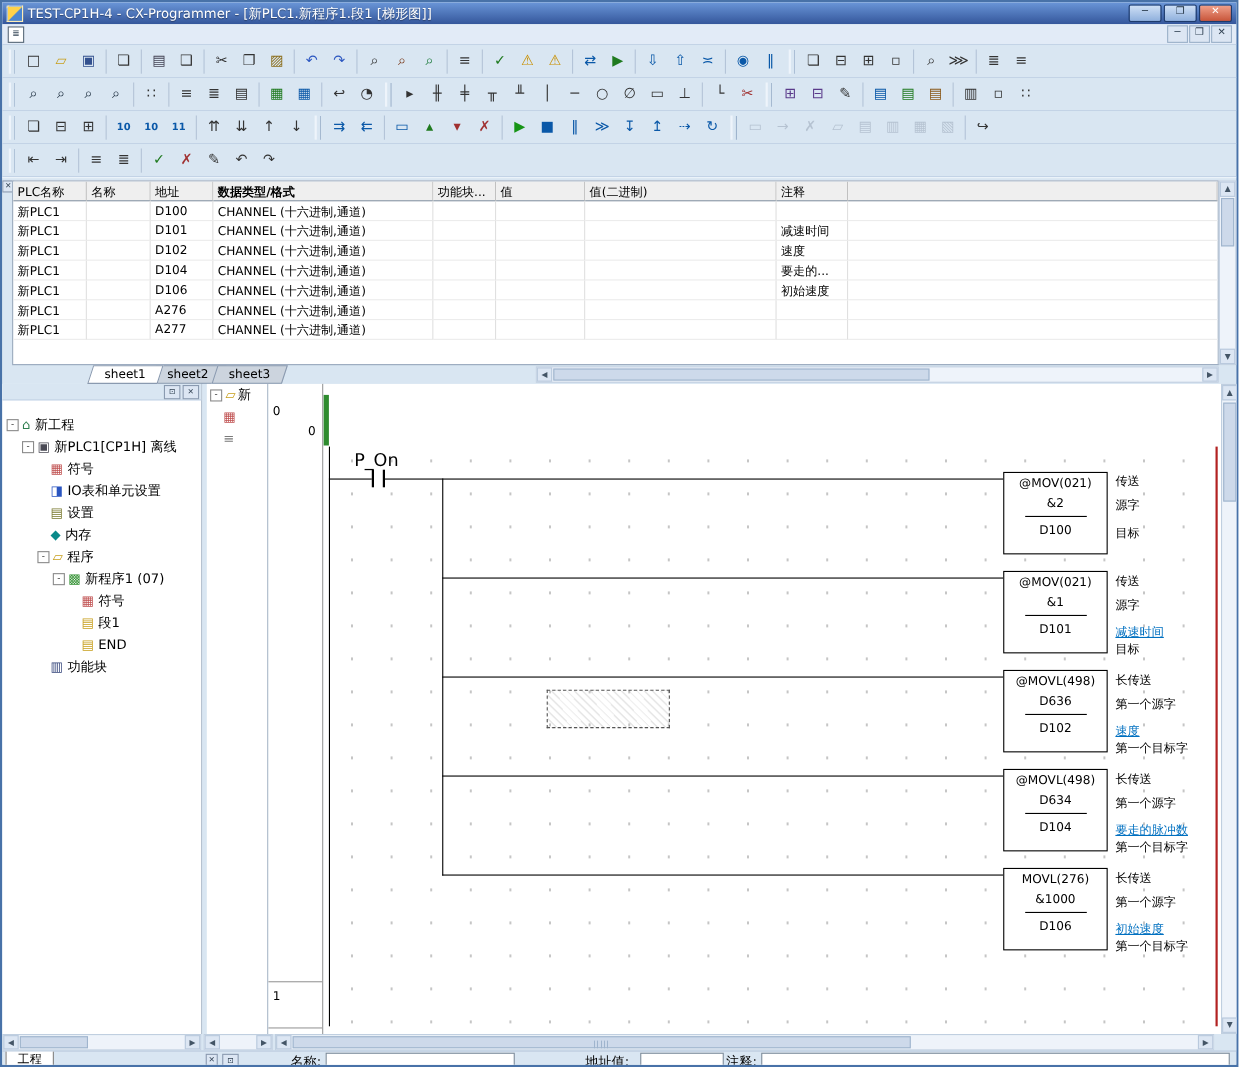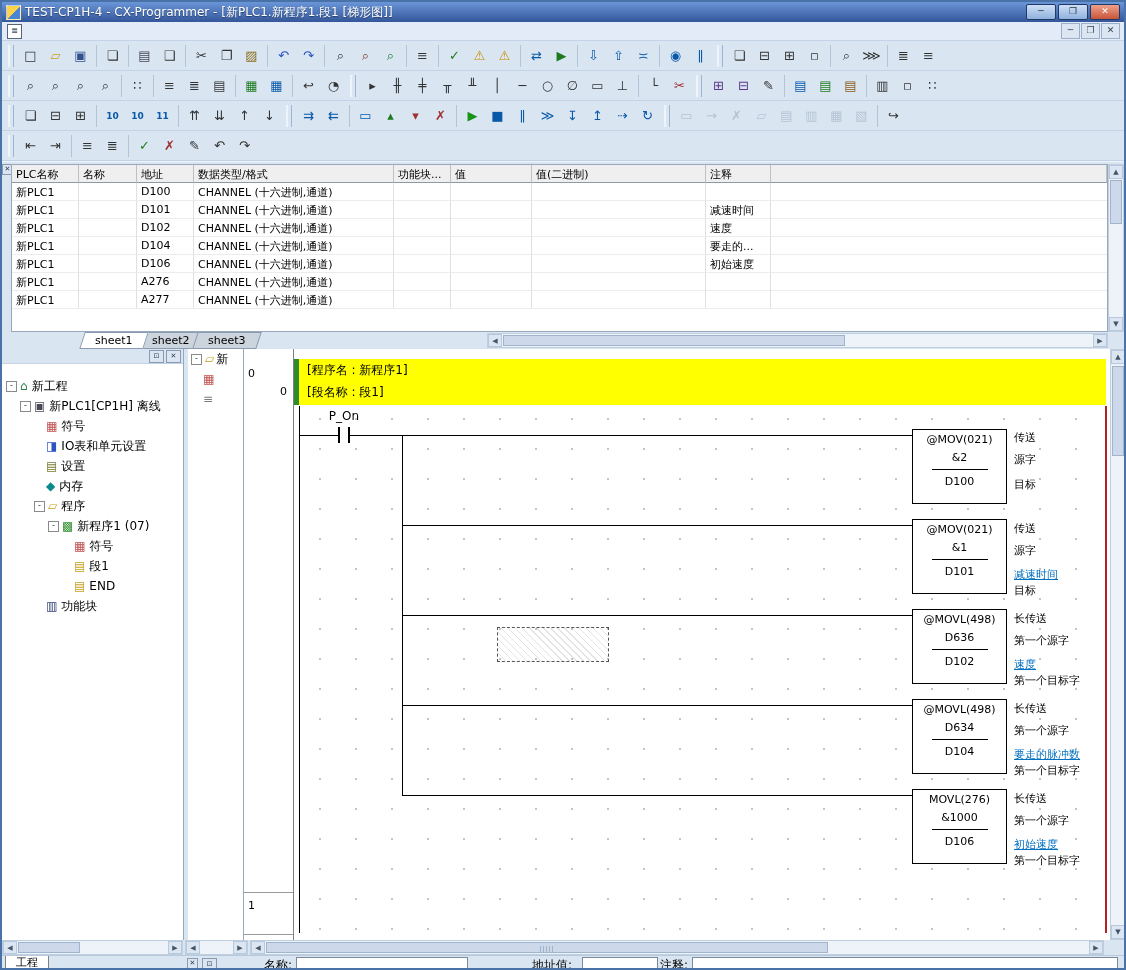--- a/index.html
+++ b/index.html
@@ -118,21 +118,21 @@
   #ladder-canvas::before{content:"";position:absolute;left:0;right:4px;top:57px;bottom:6px;
     background-image:radial-gradient(circle,#c4c4c4 1px,transparent 1.3px);
     background-size:36px 30px;background-position:8px 28px;}
   #sec-bar{position:absolute;left:0;top:10px;width:5px;height:46px;background:#2e8b2e;}
   #rung-header{position:absolute;left:5px;top:10px;width:807px;height:46px;background:#ffff00;
     font-size:12px;line-height:22px;padding-left:8px;box-sizing:border-box;}
   .lline{position:absolute;background:#000;}
   #bus-left{left:5px;top:57px;width:1px;height:527px;}
   #bus-right{left:811px;top:57px;width:2px;height:527px;background:#b22222;}
   #contact{position:absolute;left:28px;top:60px;width:44px;height:36px;}
-  #contact-label{position:absolute;left:0;top:0;width:44px;text-align:center;font-size:12px;}
+  #contact-label{position:absolute;left:0;top:0;width:44px;font-size:16px;}
   .cbar{position:absolute;top:18px;width:2px;height:16px;background:#000;}
   .cbar.b1{left:16px;} .cbar.b2{left:26px;}
   .lblock{position:absolute;width:95px;height:75px;border:1px solid #000;background:#fff;
     box-sizing:border-box;text-align:center;font-size:11px;}
   .bt{margin-top:3px;} .bo{margin-top:5px;}
   .bsep{width:56px;height:1px;background:#000;margin:5px auto 0 auto;}
   .lcom{position:absolute;width:96px;height:78px;font-size:11px;}
   .cl{position:absolute;left:2px;white-space:nowrap;}
   .cl.blue{color:#0070c0;text-decoration:underline;}
   #marquee{position:absolute;left:203px;top:278px;width:110px;height:33px;border:1px dashed #555;
@@ -558,21 +558,21 @@
 
   <div id="watch">
     <div id="watch-closebar">
       <span class="xbtn"></span>
     </div>
     <div id="watch-grid">
         <div class="wrow whead">
           <div class="wcell" style="width: 67px;">PLC名称</div>
           <div class="wcell" style="width: 58px;">名称</div>
           <div class="wcell" style="width: 57px;">地址</div>
-          <div class="wcell" style="width: 200px;">数据类型/格式</div>
+          <div class="wcell" style="width: 200px; font-weight: bold;">数据类型/格式</div>
           <div class="wcell" style="width: 57px;">功能块...</div>
           <div class="wcell" style="width: 81px;">值</div>
           <div class="wcell" style="width: 174px;">值(二进制)</div>
           <div class="wcell" style="width: 65px;">注释</div>
           <div class="wcell wfill"></div>
         </div>
         <div class="wrow">
           <div class="wcell" style="width: 67px;">新PLC1</div>
           <div class="wcell" style="width: 58px;"></div>
           <div class="wcell" style="width: 57px;">D100</div>
@@ -759,24 +759,20 @@
     <div id="rung-gutter">
       <span class="rnum" style="top:18px;left:4px;">0</span>
       <span class="rnum" style="top:36px;right:6px;">0</span>
       <div class="gut-sep" style="top:543px;"></div>
       <span class="rnum" style="top:550px;left:4px;">1</span>
       <div class="gut-sep" style="top:585px;"></div>
     </div>
 
     <div id="ladder-canvas">
       <div id="sec-bar"></div>
-      <div id="rung-header">
-        <div>[程序名 : 新程序1]</div>
-        <div>[段名称 : 段1]</div>
-      </div>
       <div class="lline" id="bus-left"></div>
       <div class="lline" id="bus-right"></div>
       <div id="contact">
         <span id="contact-label">P_On</span>
         <span class="cbar b1"></span>
         <span class="cbar b2"></span>
       </div>
       <div id="marquee"></div>
     <div class="lline" style="left: 5px; top: 86px; width: 39px; height: 1px;"></div>
         <div class="lline" style="left: 56px; top: 86px; width: 562px; height: 1px;"></div>

